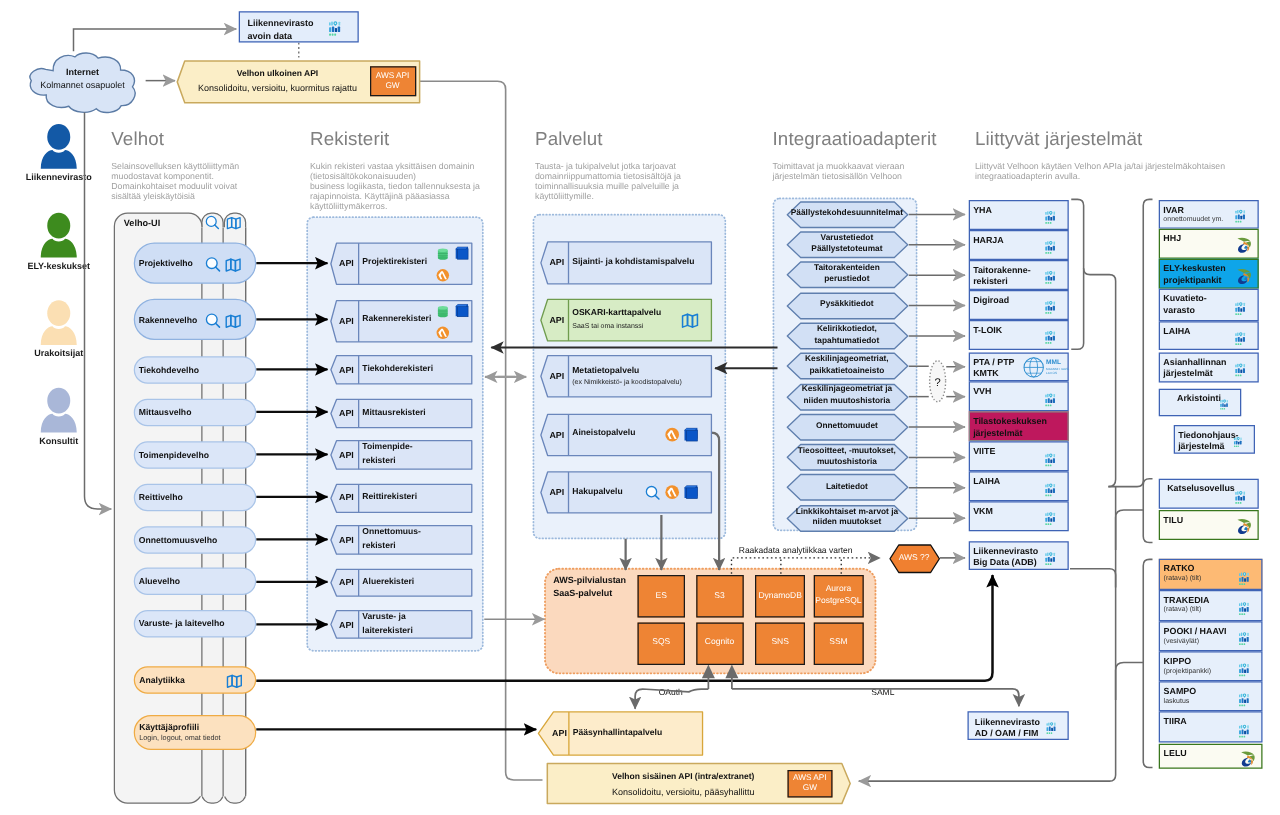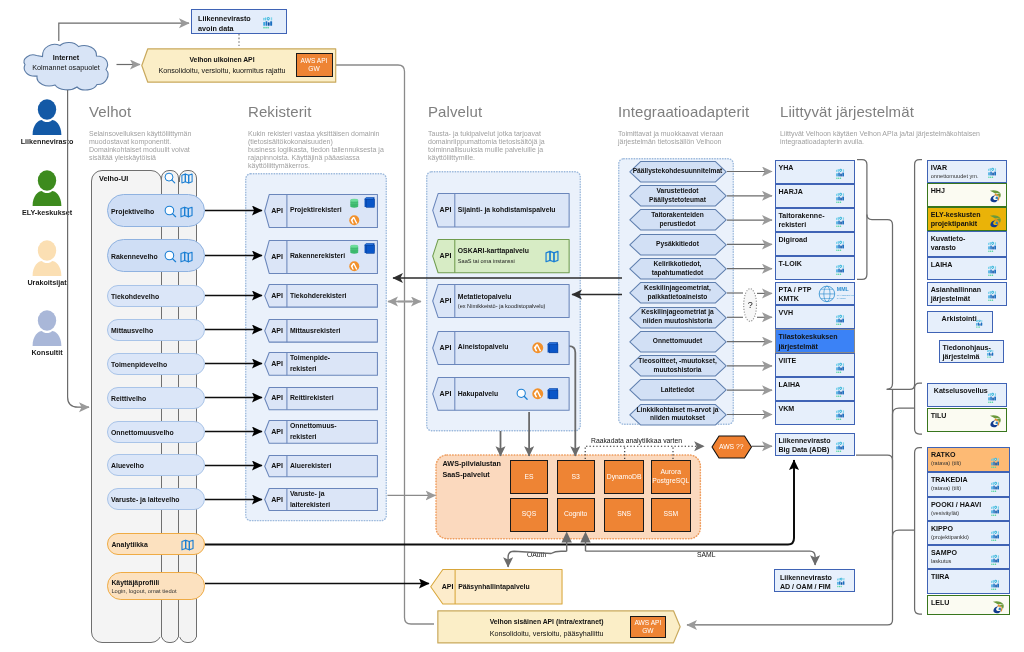--- a/index.html
+++ b/index.html
@@ -721,21 +721,21 @@
               <rect x="10.3" y="13.6" width="3.8" height="7" rx="1.1" fill="#0c4ea0"></rect>
               <rect x="15.2" y="11.2" width="4.2" height="9.4" rx="1.1" fill="#1b6fc0"></rect>
             </g>
             <g fill="#56d6a0">
               <rect x="0.5" y="23.2" width="3.2" height="3.6" rx="1"></rect>
               <rect x="4.9" y="23.2" width="3.2" height="3.6" rx="1"></rect>
               <rect x="9.3" y="23.2" width="3.2" height="3.6" rx="1"></rect>
             </g>
           </svg></span>
       </div>
-      <div class="abs" style="left: 774.5px; top: 329.3px; width: 80.5px; height: 23.9px; border: 1.2px solid rgb(135, 135, 135); background: #3b82f6; z-index: 4;">
+      <div class="abs" style="left: 774.5px; top: 329.3px; width: 80.5px; height: 23.9px; border: 1.2px solid rgb(135, 135, 135); background: #be185d; z-index: 4;">
         <div class="abs" style="left: 3px; top: 3px; width: 60.5px;">
           <div class="rsysname" style="white-space: pre-line;">Tilastokeskuksen
 järjestelmät</div>
         </div>
       </div>
       <div class="abs" style="left: 774.5px; top: 353.2px; width: 80.5px; height: 23.9px; border: 1.2px solid rgb(63, 99, 181); background: rgb(230, 239, 251); z-index: 4;">
         <div class="abs" style="left: 3px; top: 3px; width: 60.5px;">
           <div class="rsysname" style="white-space: pre-line;">VIITE</div>
         </div>
         <span style="display: inline-block; width: 14px; height: 11.48px; line-height: 0; position: absolute; right: 4px; bottom: 3px;"><svg viewBox="0 0 34 28" width="14" height="11.479999999999999" style="position:static">
@@ -867,21 +867,21 @@
         </div>
         <span style="display: inline-block; width: 14.5px; height: 14.5px; line-height: 0; position: absolute; right: 4.3px; top: 4.7px;"><svg viewBox="0 0 32 32" width="14.5" height="14.5" style="position:static">
             <path d="M6.5 6.2 C14 3.5, 25.5 5, 29.5 11.5 C26 10.5, 22 10.5, 18 12 C14.5 9.5, 10 7.6, 6.5 6.2 Z" fill="#6a9a3c"></path>
             <path d="M29.5 11.5 C31 15, 30.5 19, 28 22 C27 18.5, 24.5 15.5, 21 14 C24 12.5, 27 11.3, 29.5 11.5 Z" fill="#6a9a3c"></path>
             <path d="M18 12 C22 13.2, 25.8 16.5, 27.2 21 C24.5 17.8, 20.5 16, 16.5 16.4 C16.5 14.8, 17.2 13.2, 18 12 Z" fill="#e08b2e"></path>
             <path d="M27.2 21 C27.8 24, 26.5 27, 24 29 C24.8 25.5, 24 22.5, 22 20.3 C24 20, 25.9 20.3, 27.2 21 Z" fill="#e08b2e"></path>
             <path d="M16.5 16.4 C11 17.6, 7.5 21.5, 7.5 26 C7.5 29.5, 10.8 31.5, 15 31.5 C19.8 31.5, 23.5 28.6, 24 24 C21.5 26.5, 18 27.3, 15.5 26.2 C13.5 25.2, 13 22.8, 14.2 20.6 C15 19, 16.5 17.6, 18.6 16.8 Z" fill="#123b8f"></path>
             <path d="M24 24 C24.3 21.8, 23.5 19.8, 22 18.4 C20 19.6, 18.6 21.4, 18.2 23.3 C19.9 24.3, 22 24.6, 24 24 Z" fill="#1d7bc4"></path>
           </svg></span>
       </div>
-      <div class="abs" style="left: 926.7px; top: 206.6px; width: 80.2px; height: 24.5px; border: 1.2px solid rgb(56, 118, 29); background: #eab308; z-index: 4;">
+      <div class="abs" style="left: 926.7px; top: 206.6px; width: 80.2px; height: 24.5px; border: 1.2px solid rgb(56, 118, 29); background: #0ea5e9; z-index: 4;">
         <div class="abs" style="left: 3px; top: 3px; width: 60.2px;">
           <div class="rsysname" style="white-space: pre-line;">ELY-keskusten
 projektipankit</div>
         </div>
         <span style="display: inline-block; width: 14.5px; height: 14.5px; line-height: 0; position: absolute; right: 4.3px; top: 5px;"><svg viewBox="0 0 32 32" width="14.5" height="14.5" style="position:static">
             <path d="M6.5 6.2 C14 3.5, 25.5 5, 29.5 11.5 C26 10.5, 22 10.5, 18 12 C14.5 9.5, 10 7.6, 6.5 6.2 Z" fill="#6a9a3c"></path>
             <path d="M29.5 11.5 C31 15, 30.5 19, 28 22 C27 18.5, 24.5 15.5, 21 14 C24 12.5, 27 11.3, 29.5 11.5 Z" fill="#6a9a3c"></path>
             <path d="M18 12 C22 13.2, 25.8 16.5, 27.2 21 C24.5 17.8, 20.5 16, 16.5 16.4 C16.5 14.8, 17.2 13.2, 18 12 Z" fill="#e08b2e"></path>
             <path d="M27.2 21 C27.8 24, 26.5 27, 24 29 C24.8 25.5, 24 22.5, 22 20.3 C24 20, 25.9 20.3, 27.2 21 Z" fill="#e08b2e"></path>
             <path d="M16.5 16.4 C11 17.6, 7.5 21.5, 7.5 26 C7.5 29.5, 10.8 31.5, 15 31.5 C19.8 31.5, 23.5 28.6, 24 24 C21.5 26.5, 18 27.3, 15.5 26.2 C13.5 25.2, 13 22.8, 14.2 20.6 C15 19, 16.5 17.6, 18.6 16.8 Z" fill="#123b8f"></path>

